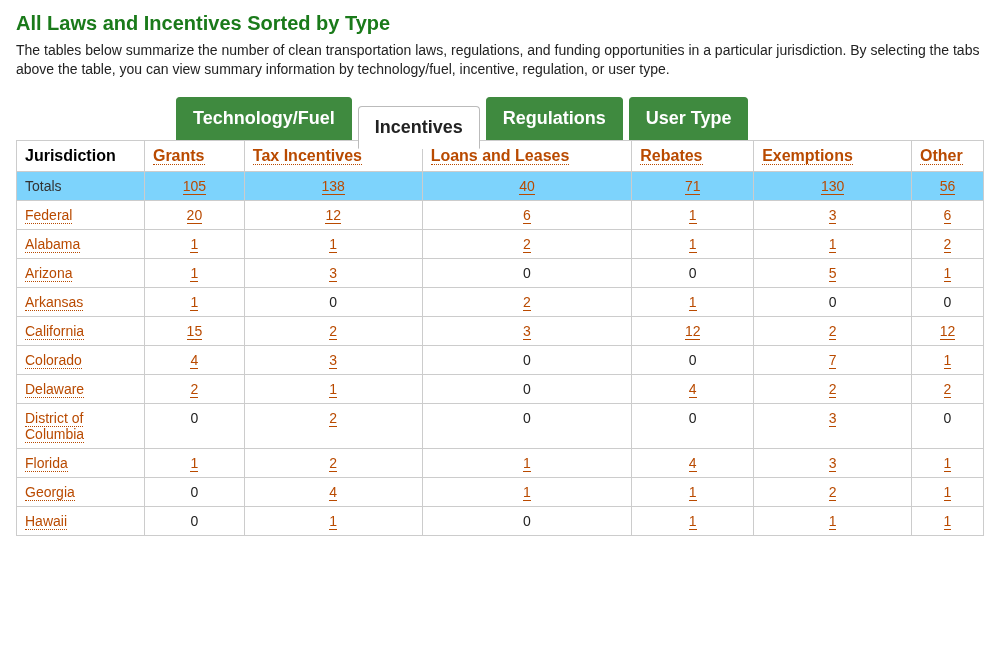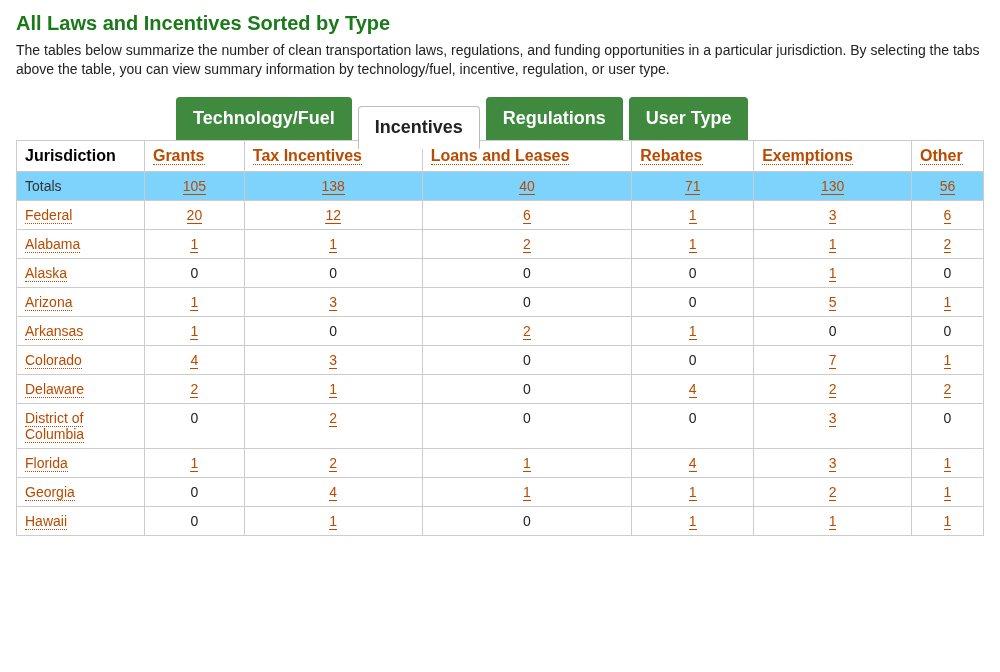--- a/index.html
+++ b/index.html
@@ -159,45 +159,45 @@
       <tr>
         <td class="jur"><a>Alabama</a></td>
         <td class="num"><a>1</a></td>
         <td class="num"><a>1</a></td>
         <td class="num"><a>2</a></td>
         <td class="num"><a>1</a></td>
         <td class="num"><a>1</a></td>
         <td class="num"><a>2</a></td>
       </tr>
       <tr>
-        <td class="jur"><a>Alaska</a></td>
-        <td class="num"><span class="zero">0</span></td>
-        <td class="num"><span class="zero">0</span></td>
-        <td class="num"><span class="zero">0</span></td>
-        <td class="num"><span class="zero">0</span></td>
-        <td class="num"><a>1</a></td>
-        <td class="num"><span class="zero">0</span></td>
-      </tr>
-      <tr>
         <td class="jur"><a>Arizona</a></td>
         <td class="num"><a>1</a></td>
         <td class="num"><a>3</a></td>
         <td class="num"><span class="zero">0</span></td>
         <td class="num"><span class="zero">0</span></td>
         <td class="num"><a>5</a></td>
         <td class="num"><a>1</a></td>
       </tr>
       <tr>
         <td class="jur"><a>Arkansas</a></td>
         <td class="num"><a>1</a></td>
         <td class="num"><span class="zero">0</span></td>
         <td class="num"><a>2</a></td>
         <td class="num"><a>1</a></td>
         <td class="num"><span class="zero">0</span></td>
         <td class="num"><span class="zero">0</span></td>
+      </tr>
+      <tr>
+        <td class="jur"><a>California</a></td>
+        <td class="num"><a>15</a></td>
+        <td class="num"><a>2</a></td>
+        <td class="num"><a>3</a></td>
+        <td class="num"><a>12</a></td>
+        <td class="num"><a>2</a></td>
+        <td class="num"><a>12</a></td>
       </tr>
       <tr>
         <td class="jur"><a>Colorado</a></td>
         <td class="num"><a>4</a></td>
         <td class="num"><a>3</a></td>
         <td class="num"><span class="zero">0</span></td>
         <td class="num"><span class="zero">0</span></td>
         <td class="num"><a>7</a></td>
         <td class="num"><a>1</a></td>
       </tr>

